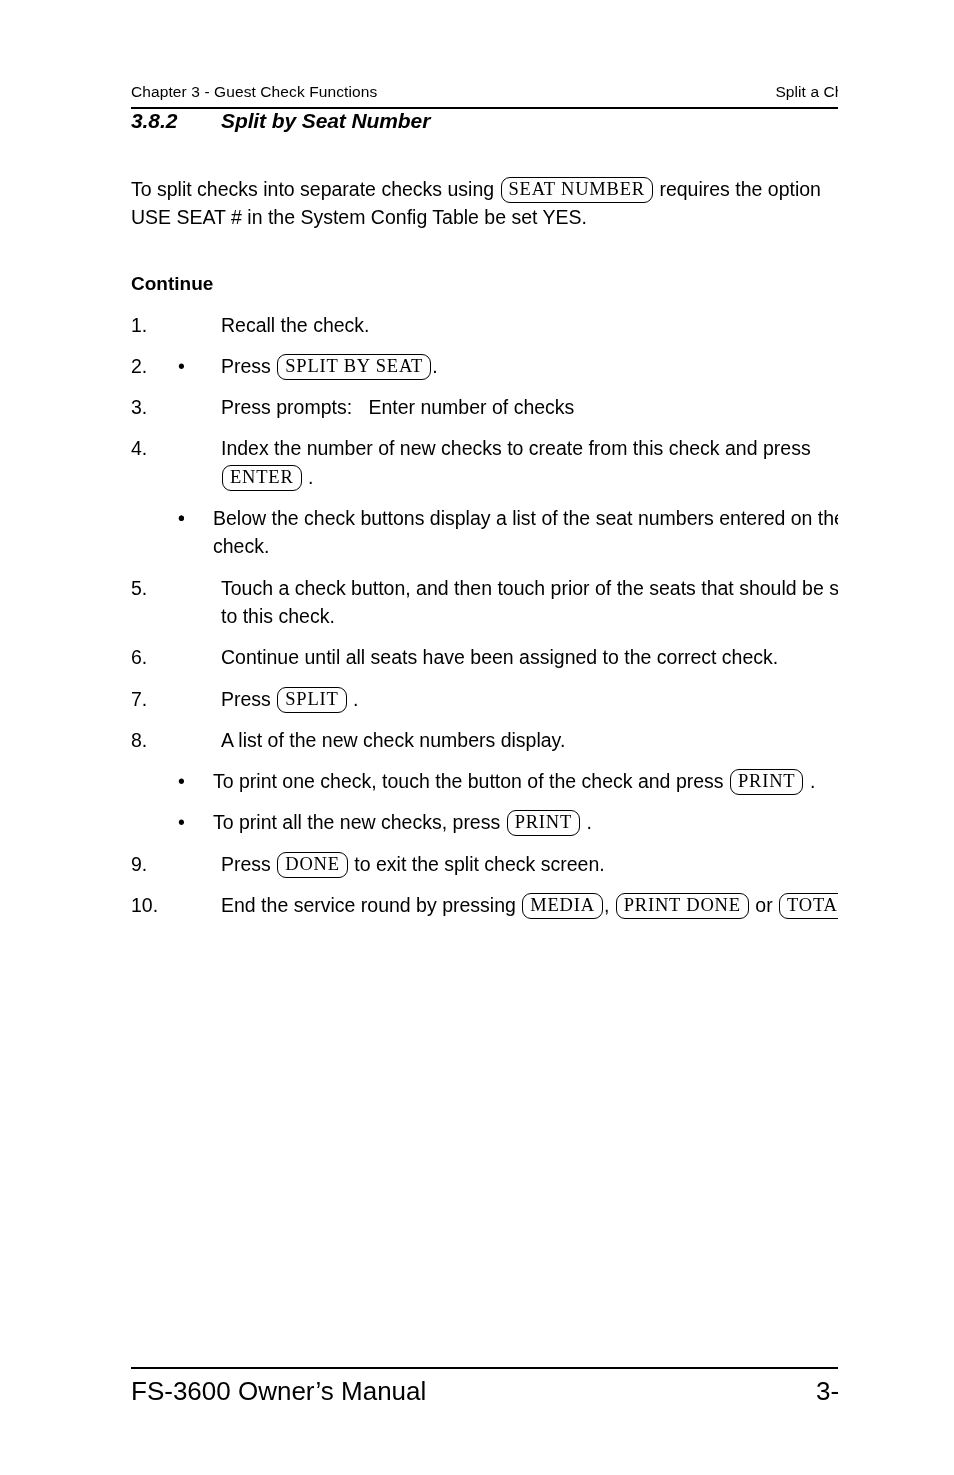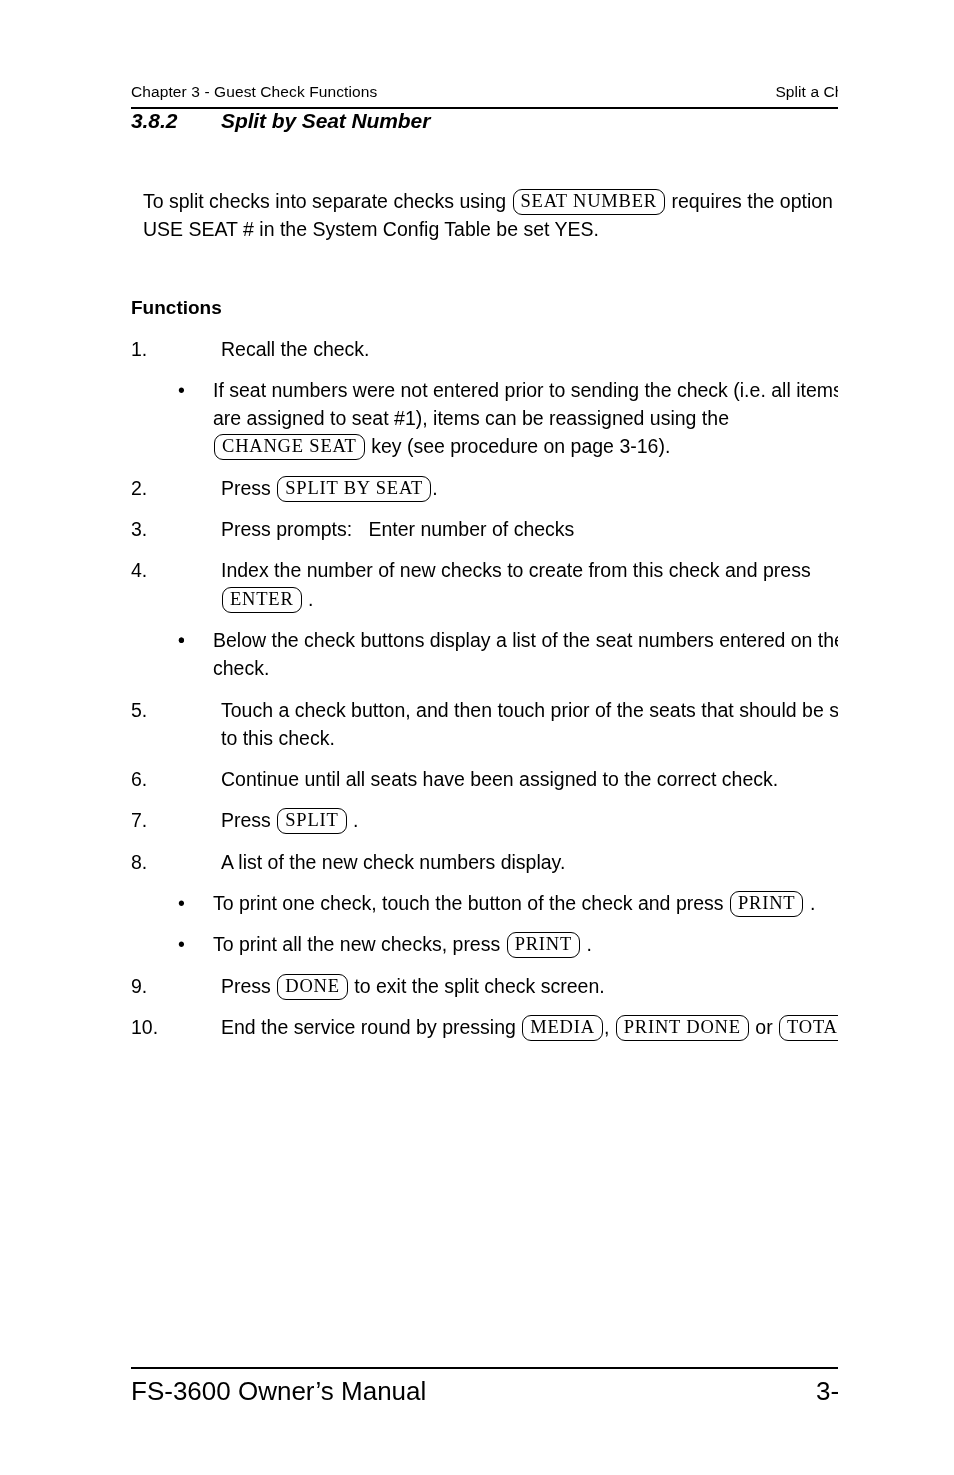--- a/index.html
+++ b/index.html
@@ -64,21 +64,21 @@
   .content {
     position: absolute;
     left: 131px;
     top: 175px;
     width: 740px;
     font-size: 19.5px;
     line-height: 28.3px;
   }
 
   .intro {
-    margin: 12px;
+    margin: 0;
     width: 728px;
   }
 
   .proc-title {
     margin: 0;
     font-weight: bold;
     font-size: 19px;
     line-height: 28px;
   }
   .gap-before-proc { height: 38px; }
@@ -172,33 +172,31 @@
     <span class="num">3.8.2</span><span>Split by Seat Number</span>
   </div>
 
   <div class="content">
 
     <p class="intro"><span>To split checks into separate checks using</span> <span class="key">SEAT NUMBER</span>
       <span>requires the option USE SEAT # in the System Config Table be set YES.</span></p>
 
     <div class="gap-before-proc"></div>
 
-    <p class="proc-title">Functions</p>
+    <p class="proc-title">Continue</p>
 
     <div class="gap-after-proc"></div>
 
     <div class="step">
       <span class="marker">1.</span>
       <span class="body">Recall the check.</span>
     </div>
 
     <div class="bullet">
       <span class="dot">•</span>
-      <span class="body"><span>If seat numbers were not entered prior to sending the check (i.e. all items are assigned to seat #1), items can be reassigned using the</span> <span class="key">CHANGE SEAT</span>
-        <span>key (see procedure on page 3-16).</span></span>
     </div>
 
     <div class="step">
       <span class="marker">2.</span>
       <span class="body"><span>Press</span> <span class="key">SPLIT BY SEAT</span><span>.</span></span>
     </div>
 
     <div class="step">
       <span class="marker">3.</span>
       <span class="body"><span>Press prompts:</span><span class="sp">   </span><span>Enter number of checks</span></span>

